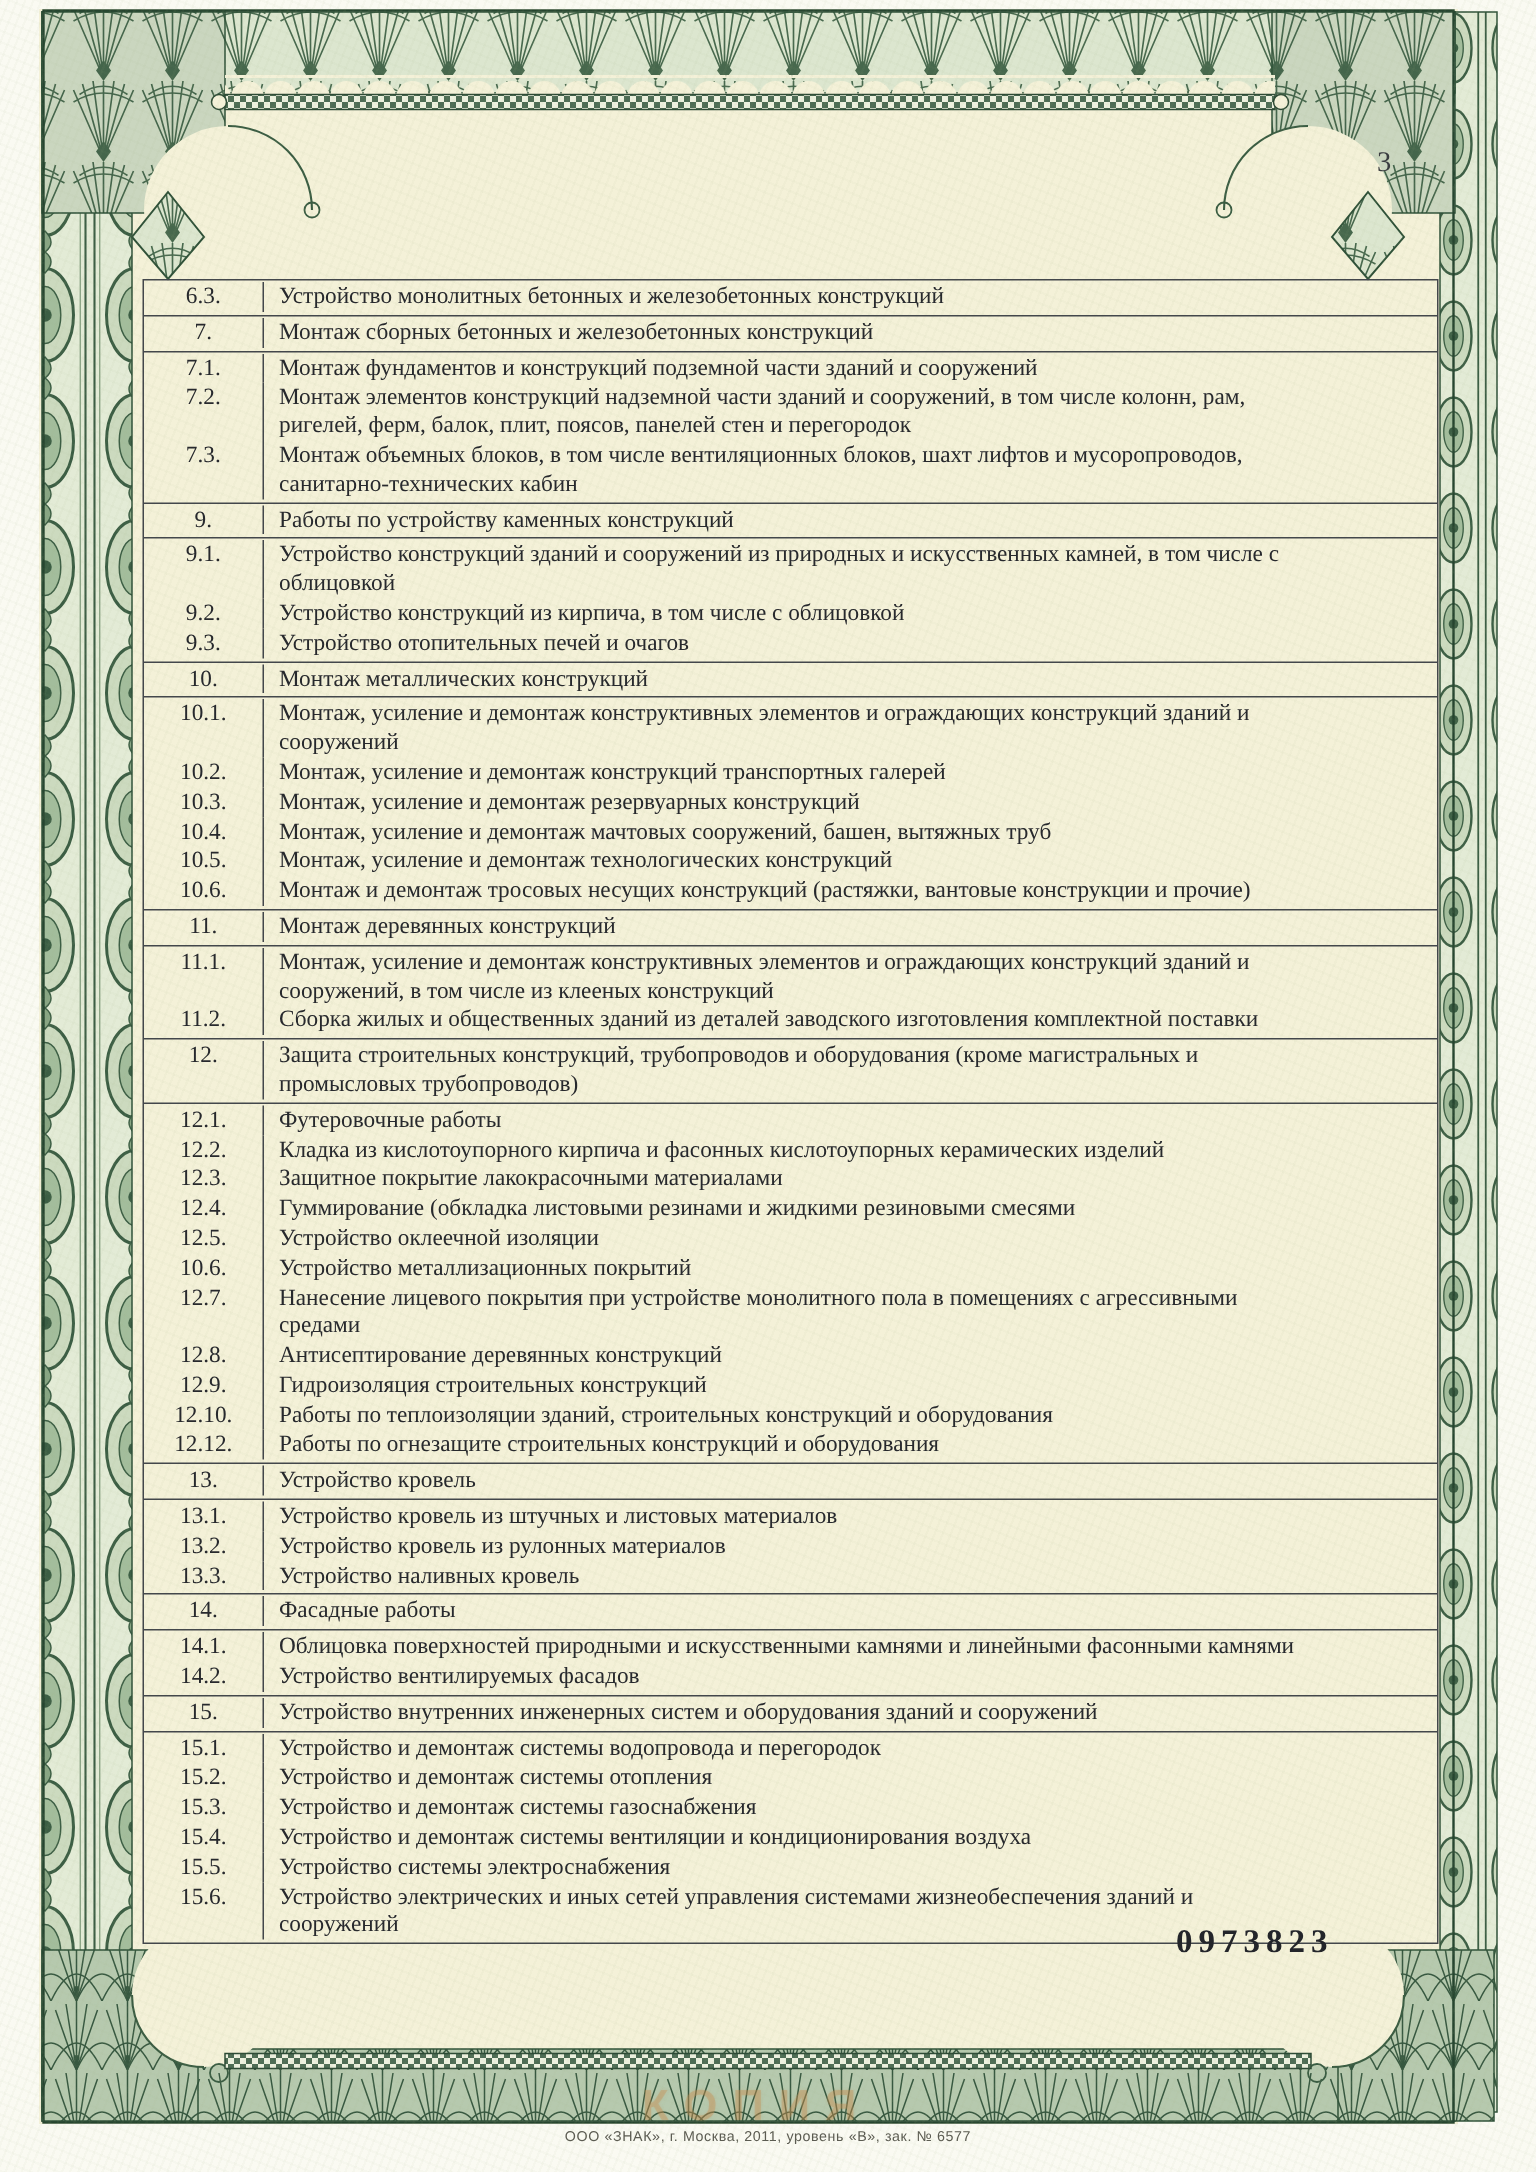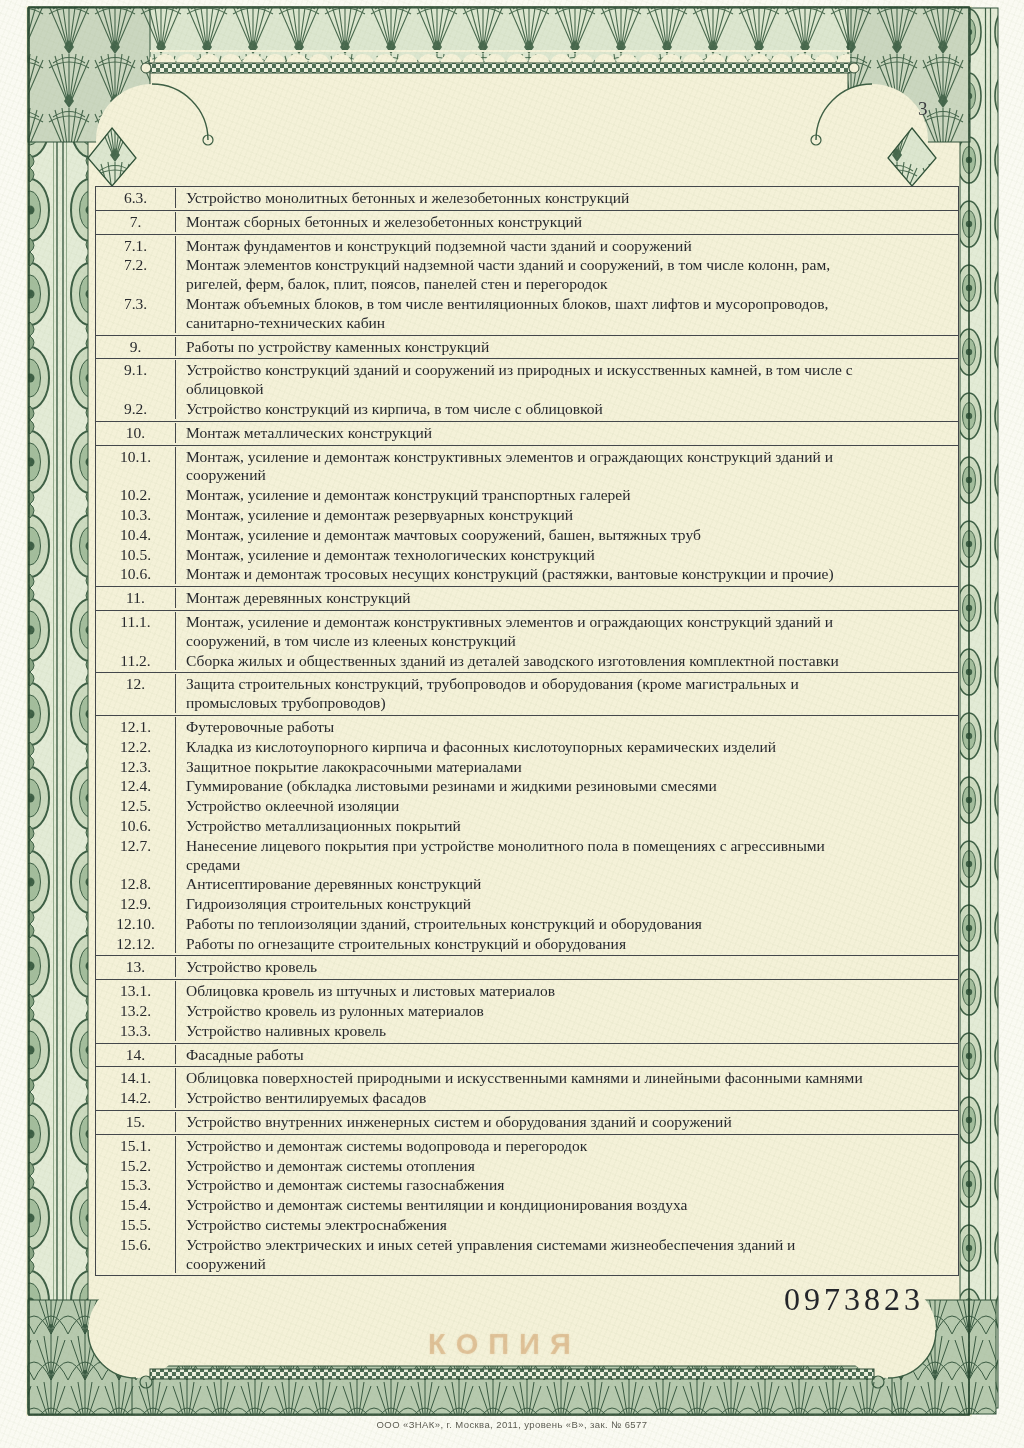--- a/index.html
+++ b/index.html
@@ -35,25 +35,25 @@
   .tnum{
     flex:0 0 79px;border-right:1.5px solid #43474b;
     text-align:center;padding-top:1px;
   }
   .ttext{
     flex:1;padding:1px 6px 0 10px;
     white-space:pre-line;
   }
   .serial{
     position:absolute;top:1281px;left:784px;
-    font-weight:400;font-size:32px;letter-spacing:4px;color:#23252a;
+    font-weight:700;font-size:22px;letter-spacing:4px;color:#23252a;
     font-family:"Liberation Serif", serif;
   }
   .watermark{
-    position:absolute;top:1328px;left:428px;
+    position:absolute;top:1388px;left:428px;
     font-family:"Liberation Sans", sans-serif;
     font-weight:800;font-size:29px;letter-spacing:10px;
     color:rgba(200,140,80,0.34);
     text-shadow:0 0 2px rgba(200,140,80,0.22);
   }
   .footer-note{
     position:absolute;top:1419px;left:0;width:100%;
     text-align:center;
     font-family:"Liberation Sans", sans-serif;
     font-size:9.5px;letter-spacing:0.4px;color:#5c5c52;
@@ -199,20 +199,24 @@
         <div class="tblock">
           <div class="trow">
             <div class="tnum">9.1.</div>
             <div class="ttext">Устройство конструкций зданий и сооружений из природных и искусственных камней, в том числе с
 облицовкой</div>
           </div>
           <div class="trow">
             <div class="tnum">9.2.</div>
             <div class="ttext">Устройство конструкций из кирпича, в том числе с облицовкой</div>
           </div>
+          <div class="trow">
+            <div class="tnum">9.3.</div>
+            <div class="ttext">Устройство отопительных печей и очагов</div>
+          </div>
         </div>
         <div class="tblock">
           <div class="trow">
             <div class="tnum">10.</div>
             <div class="ttext">Монтаж металлических конструкций</div>
           </div>
         </div>
         <div class="tblock">
           <div class="trow">
             <div class="tnum">10.1.</div>
@@ -313,21 +317,21 @@
         </div>
         <div class="tblock">
           <div class="trow">
             <div class="tnum">13.</div>
             <div class="ttext">Устройство кровель</div>
           </div>
         </div>
         <div class="tblock">
           <div class="trow">
             <div class="tnum">13.1.</div>
-            <div class="ttext">Облицовка кровель из штучных и листовых материалов</div>
+            <div class="ttext">Устройство кровель из штучных и листовых материалов</div>
           </div>
           <div class="trow">
             <div class="tnum">13.2.</div>
             <div class="ttext">Устройство кровель из рулонных материалов</div>
           </div>
           <div class="trow">
             <div class="tnum">13.3.</div>
             <div class="ttext">Устройство наливных кровель</div>
           </div>
         </div>

